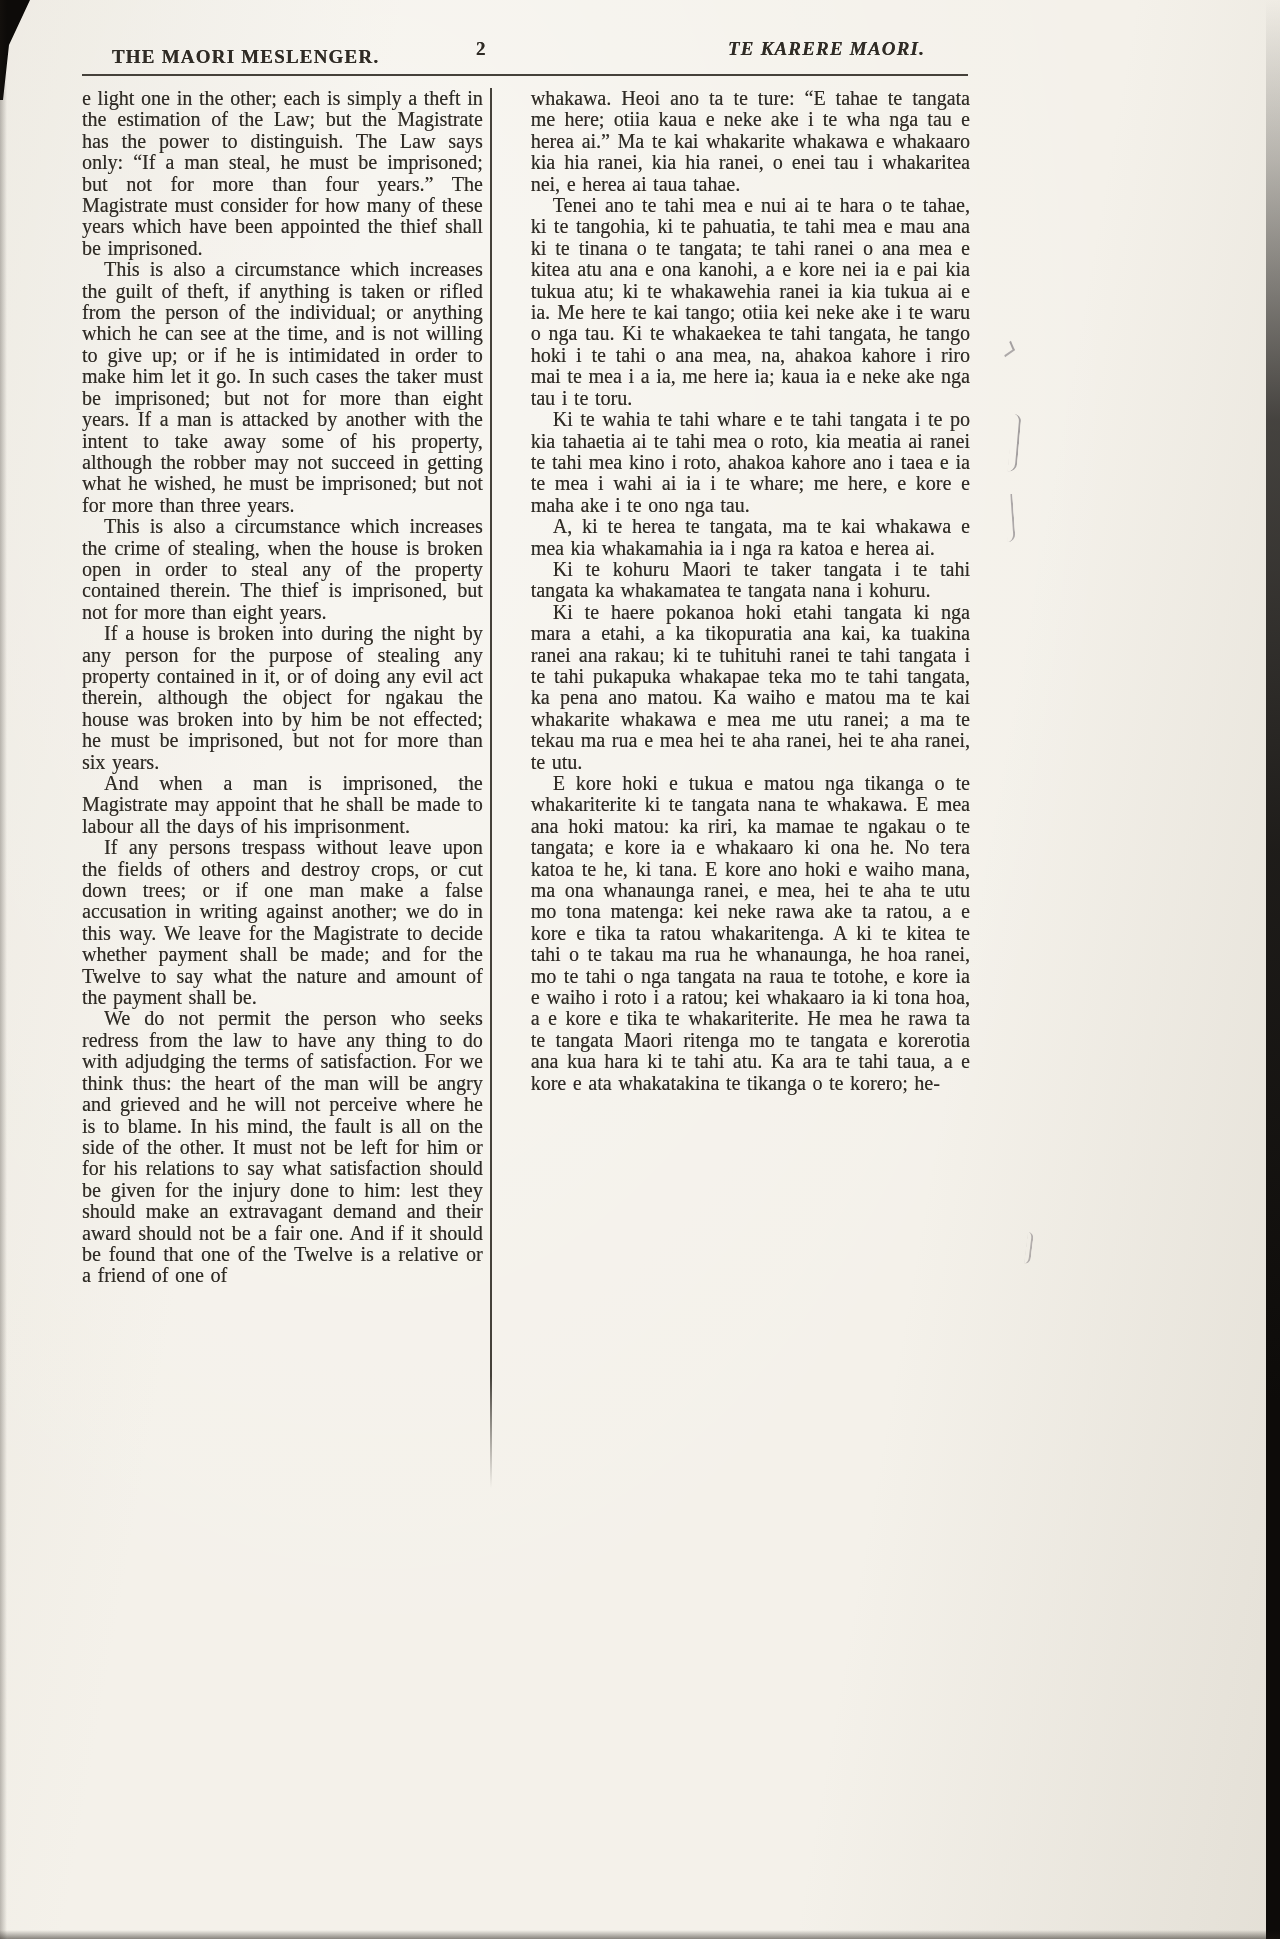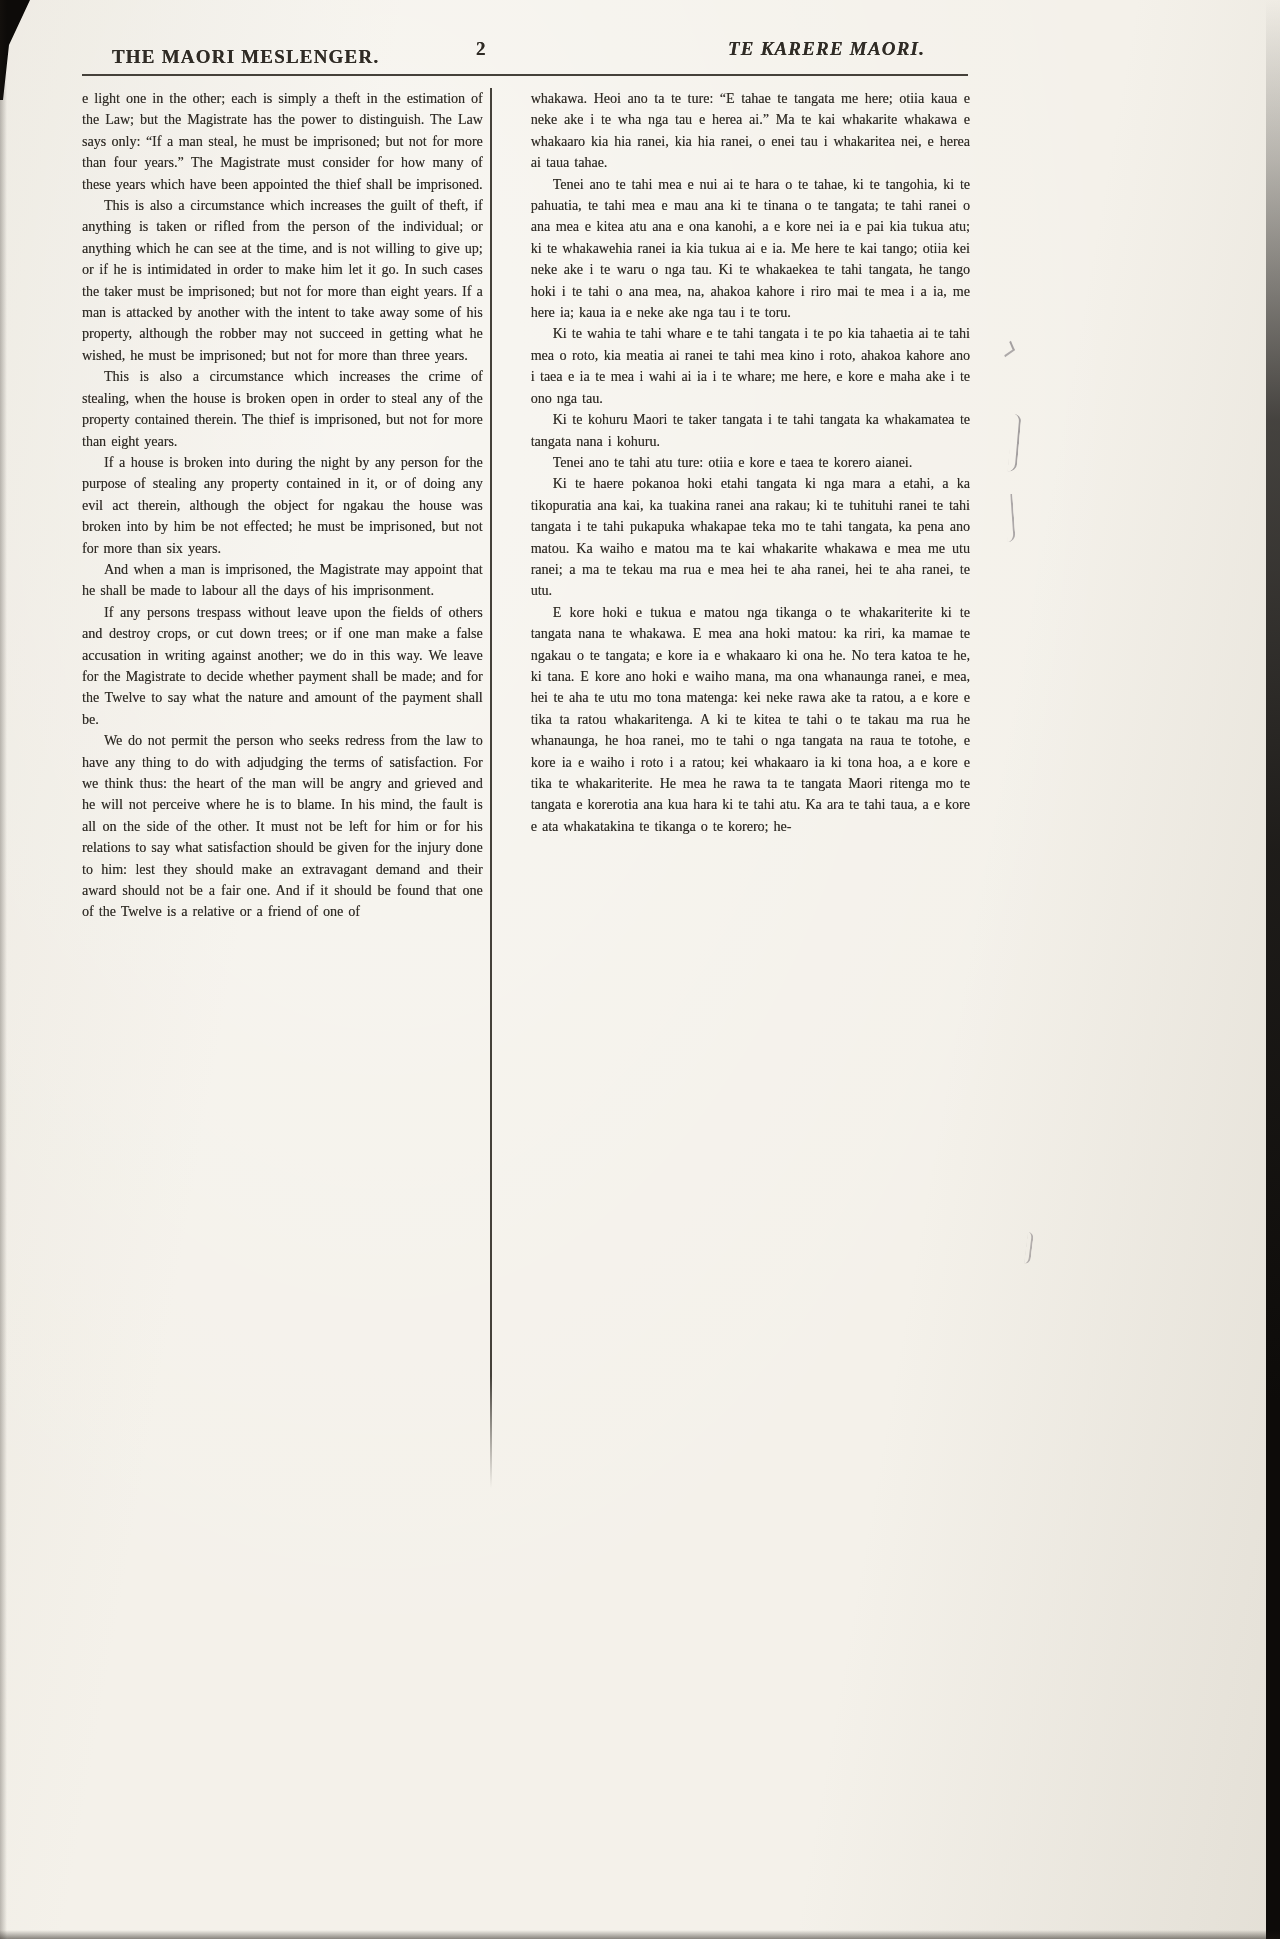--- a/index.html
+++ b/index.html
@@ -38,21 +38,21 @@
     width:886px; height:2px;
     background:var(--rule, #45413a);
   }
 
   
   .columns {
     position:absolute; top:88px; left:82px;
     width:888px;
     display:flex; align-items:stretch;
   }
-  .col { font-size:14px; line-height:21.4px; }
+  .col { font-size:20px; line-height:21.4px; }
   .col-left  { width:416px; }
   .col-right { width:456px;margin-left:32px; }
   .divider {
     width:2px; min-height:1400px;
     margin:0 7px 0 7px;
     background:linear-gradient(to bottom, var(--rule, #45413a) 92%, rgba(69,65,58,0));
   }
   p.para {
     text-align:justify;
     text-indent:22px;
@@ -136,22 +136,22 @@
         <p class="para">If a house is broken into during the night by any person for the purpose of stealing any property contained in it, or of doing any evil act therein, although the object for ngakau the house was broken into by him be not effected; he must be imprisoned, but not for more than six years.</p>
         <p class="para">And when a man is imprisoned, the Magistrate may appoint that he shall be made to labour all the days of his imprisonment.</p>
         <p class="para">If any persons trespass without leave upon the fields of others and destroy crops, or cut down trees; or if one man make a false accusation in writing against another; we do in this way. We leave for the Magistrate to decide whether payment shall be made; and for the Twelve to say what the nature and amount of the payment shall be.</p>
         <p class="para">We do not permit the person who seeks redress from the law to have any thing to do with adjudging the terms of satisfaction. For we think thus: the heart of the man will be angry and grieved and he will not perceive where he is to blame. In his mind, the fault is all on the side of the other. It must not be left for him or for his relations to say what satisfaction should be given for the injury done to him: lest they should make an extravagant demand and their award should not be a fair one. And if it should be found that one of the Twelve is a relative or a friend of one of</p>
       </div>
     <div class="divider"></div>
     <div class="col col-right" id="col-right">
         <p class="para continued">whakawa. Heoi ano ta te ture: “E tahae te tangata me here; otiia kaua e neke ake i te wha nga tau e herea ai.” Ma te kai whakarite whakawa e whakaaro kia hia ranei, kia hia ranei, o enei tau i whakaritea nei, e herea ai taua tahae.</p>
         <p class="para">Tenei ano te tahi mea e nui ai te hara o te tahae, ki te tangohia, ki te pahuatia, te tahi mea e mau ana ki te tinana o te tangata; te tahi ranei o ana mea e kitea atu ana e ona kanohi, a e kore nei ia e pai kia tukua atu; ki te whakawehia ranei ia kia tukua ai e ia. Me here te kai tango; otiia kei neke ake i te waru o nga tau. Ki te whakaekea te tahi tangata, he tango hoki i te tahi o ana mea, na, ahakoa kahore i riro mai te mea i a ia, me here ia; kaua ia e neke ake nga tau i te toru.</p>
         <p class="para">Ki te wahia te tahi whare e te tahi tangata i te po kia tahaetia ai te tahi mea o roto, kia meatia ai ranei te tahi mea kino i roto, ahakoa kahore ano i taea e ia te mea i wahi ai ia i te whare; me here, e kore e maha ake i te ono nga tau.</p>
+        <p class="para">A, ki te herea te tangata, ma te kai whakawa e mea kia whakamahia ia i nga ra katoa e herea ai.</p>
         <p class="para">Ki te kohuru Maori te taker tangata i te tahi tangata ka whakamatea te tangata nana i kohuru.</p>
-        <p class="para">Tenei ano te tahi atu ture: otiia e kore e taea te korero aianei.</p>
         <p class="para">Ki te haere pokanoa hoki etahi tangata ki nga mara a etahi, a ka tikopuratia ana kai, ka tuakina ranei ana rakau; ki te tuhituhi ranei te tahi tangata i te tahi pukapuka whakapae teka mo te tahi tangata, ka pena ano matou. Ka waiho e matou ma te kai whakarite whakawa e mea me utu ranei; a ma te tekau ma rua e mea hei te aha ranei, hei te aha ranei, te utu.</p>
         <p class="para">E kore hoki e tukua e matou nga tikanga o te whakariterite ki te tangata nana te whakawa. E mea ana hoki matou: ka riri, ka mamae te ngakau o te tangata; e kore ia e whakaaro ki ona he. No tera katoa te he, ki tana. E kore ano hoki e waiho mana, ma ona whanaunga ranei, e mea, hei te aha te utu mo tona matenga: kei neke rawa ake ta ratou, a e kore e tika ta ratou whakaritenga. A ki te kitea te tahi o te takau ma rua he whanaunga, he hoa ranei, mo te tahi o nga tangata na raua te totohe, e kore ia e waiho i roto i a ratou; kei whakaaro ia ki tona hoa, a e kore e tika te whakariterite. He mea he rawa ta te tangata Maori ritenga mo te tangata e korerotia ana kua hara ki te tahi atu. Ka ara te tahi taua, a e kore e ata whakatakina te tikanga o te korero; he-</p>
       </div>
   </div>
 
   <div class="artifact corner-tl"></div>
   <div class="artifact edge-left"></div>
   <div class="artifact edge-right"></div>
   <div class="artifact edge-bottom"></div>
 

